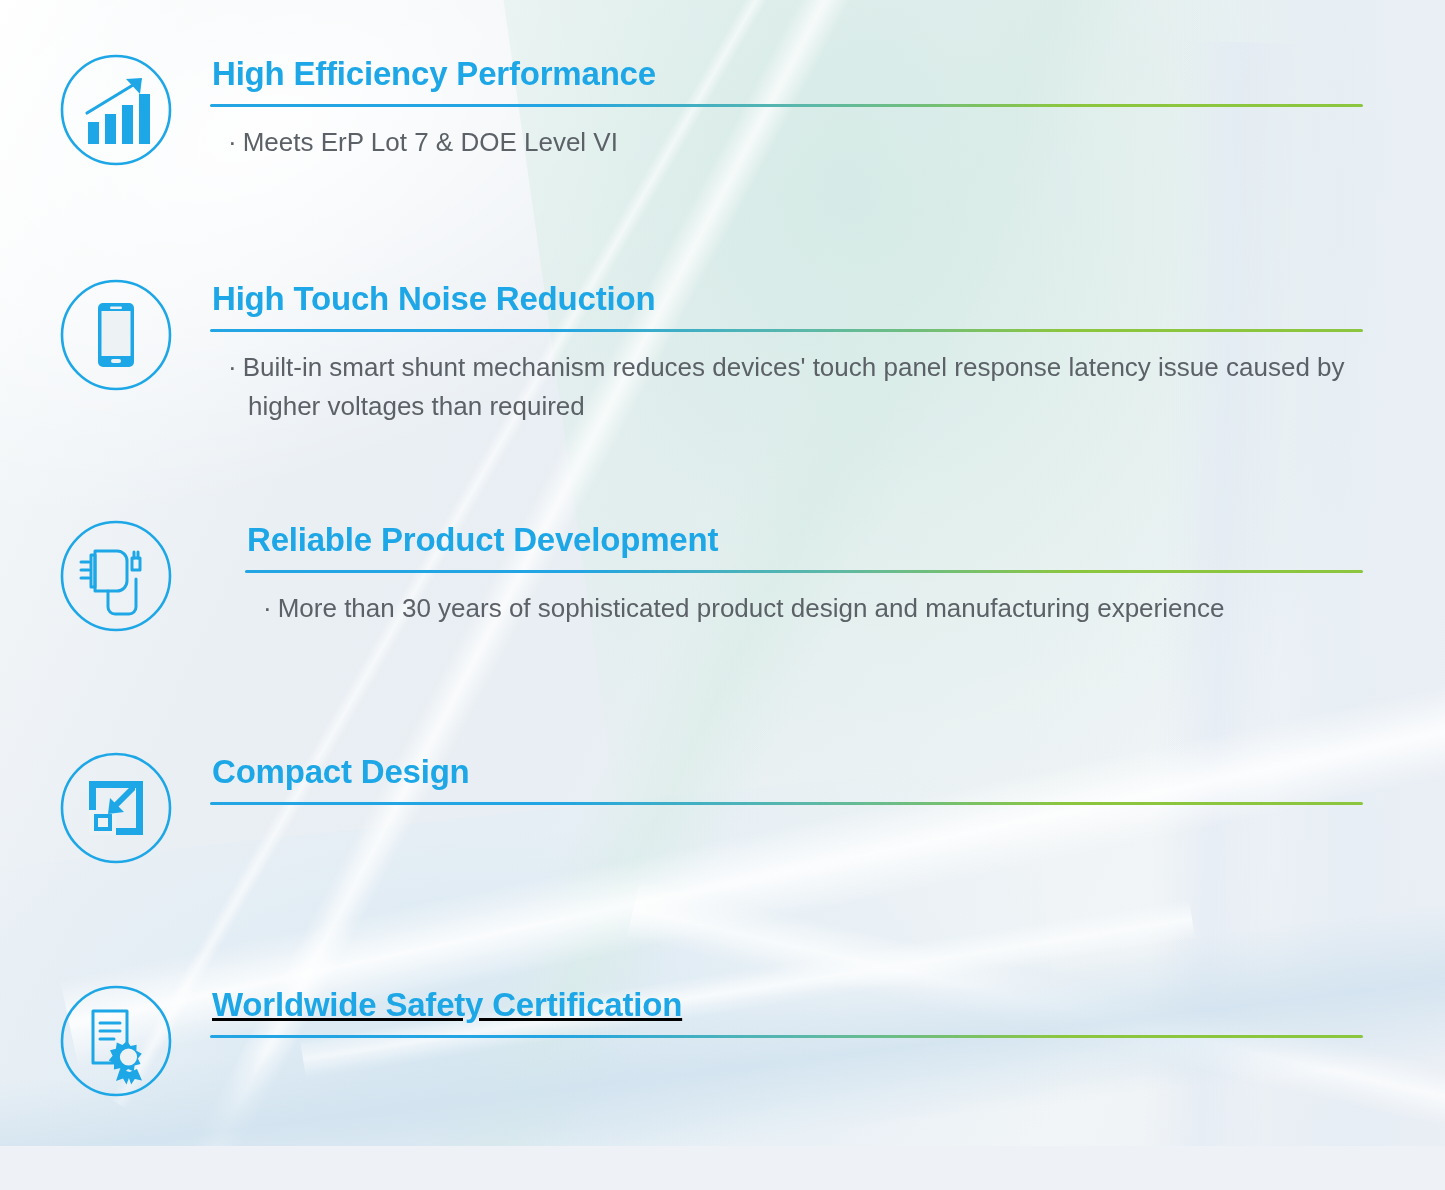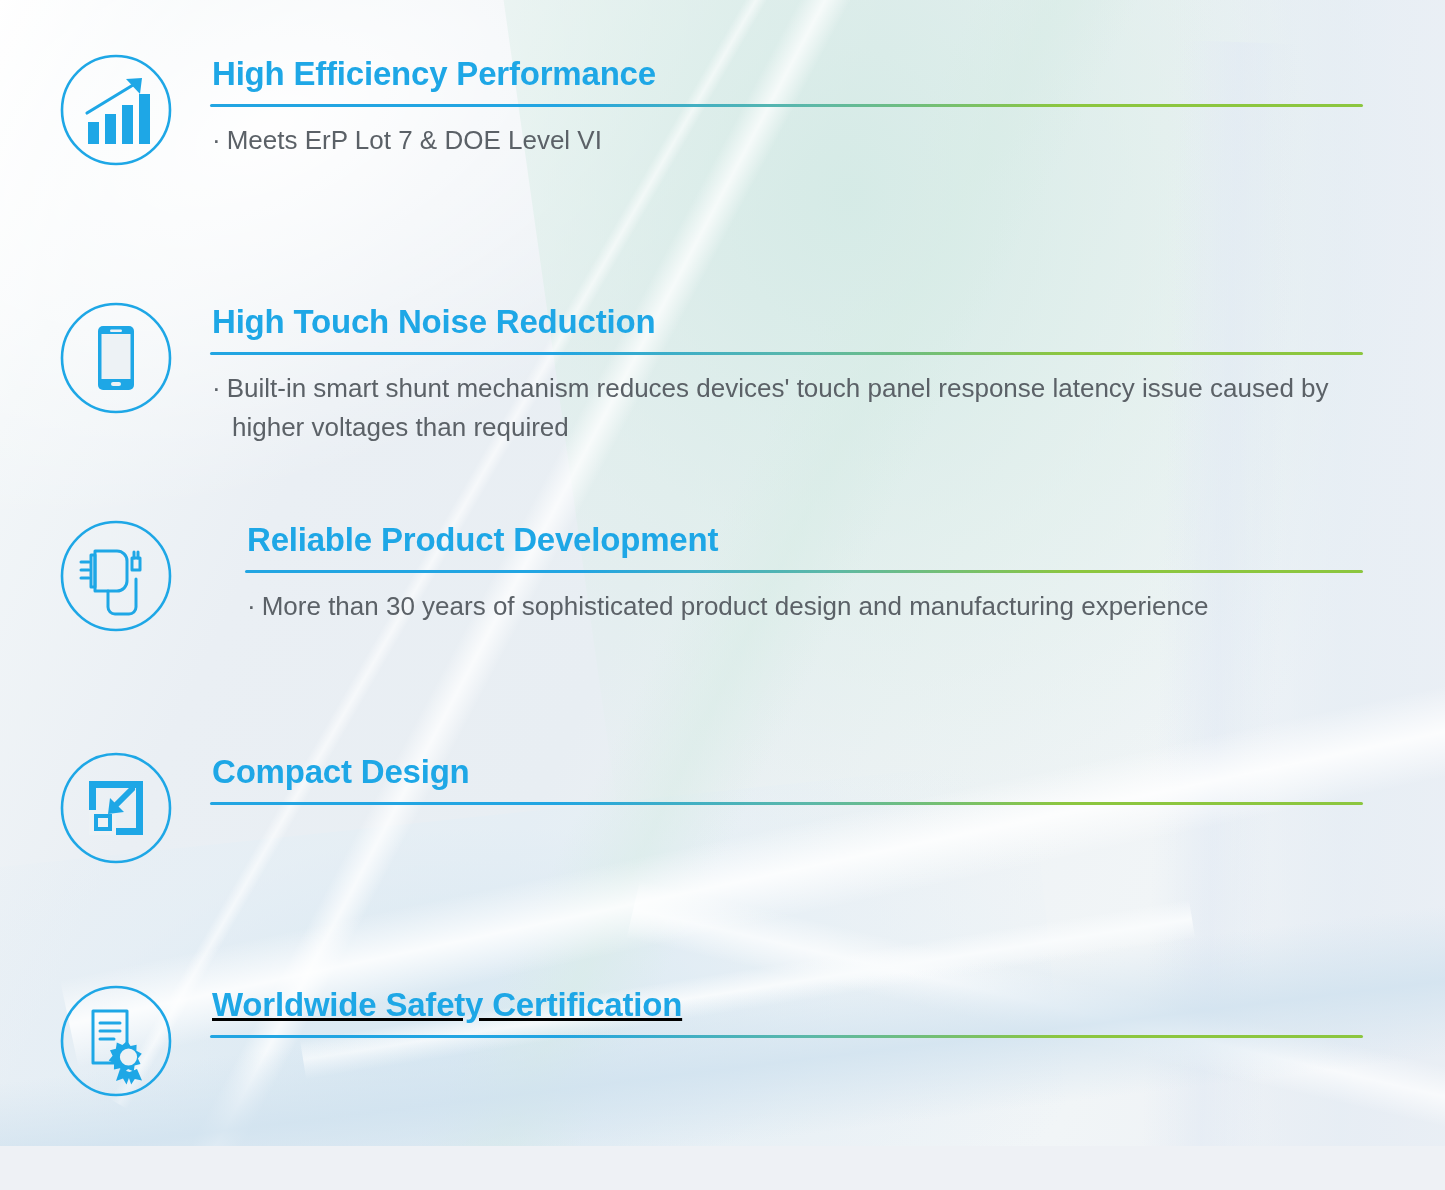--- a/index.html
+++ b/index.html
@@ -156,21 +156,21 @@
     border-radius: 2px;
     background: linear-gradient(90deg,
         #22a5e2 0%,
         #22a5e2 30%,
         #5cb8a8 52%,
         #8cc63f 74%,
         #8cc63f 100%);
     margin-bottom: 14px;
   }
   .feature-lines {
-    margin: 0;
+    margin: 16px;
     padding: 0;
     list-style: none;
   }
   .feature-lines li {
     color: #5b6167;
     font-size: 26px;
     line-height: 39px;
     margin: 0 0 0 2px;
     padding-left: 20px;
     text-indent: -20px;
@@ -217,21 +217,21 @@
       </div>
       <div class="feature-body">
         <div class="feature-title">High Efficiency Performance</div>
         <div class="feature-divider"></div>
         <ul class="feature-lines">
           <li><span class="bullet-dot">·</span><span>Meets ErP Lot 7 &amp; DOE Level VI</span></li>
         </ul>
       </div>
     </div>
 
-    <div class="feature-row" style="top:300px;">
+    <div class="feature-row" style="top:277px;">
       <div class="icon-wrap">
         <svg class="icon-circle" viewBox="0 0 116 116">
           <circle cx="58" cy="58" r="54" fill="none" stroke="#1EA7E6" stroke-width="2.6"></circle>
           <rect x="40" y="26" width="36" height="64" rx="5" ry="5" fill="#1EA7E6"></rect>
           <rect x="43.5" y="34" width="29" height="45" fill="#EDF2F5"></rect>
           <rect x="52" y="29.5" width="12" height="2.4" rx="1.2" fill="#EDF2F5"></rect>
           <rect x="53" y="82" width="10" height="4" rx="2" fill="#EDF2F5"></rect>
         </svg>
       </div>
       <div class="feature-body">

